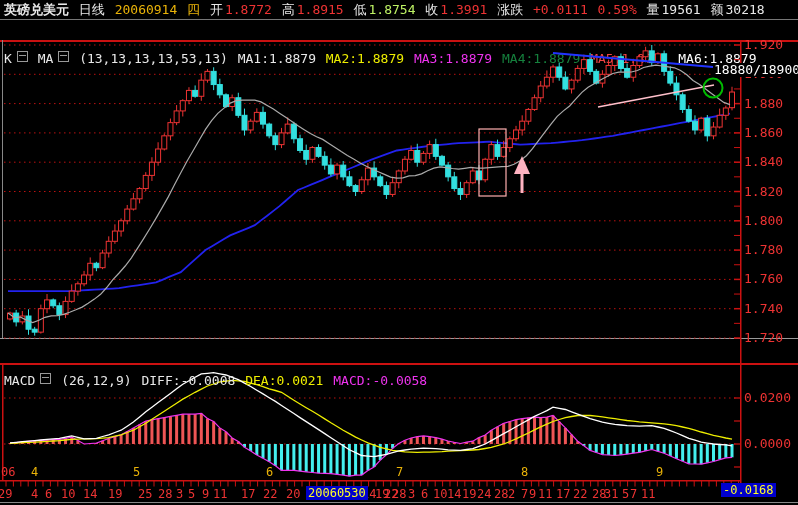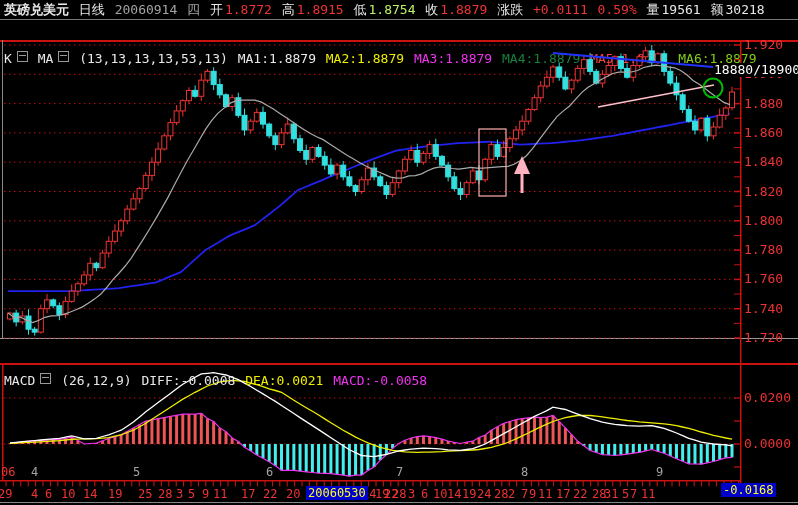--- a/index.html
+++ b/index.html
@@ -1,21 +1,21 @@
 <!DOCTYPE html>
 <html><head>
 <meta charset="utf-8">
 <style>
   html,body{margin:0;padding:0;background:#222;}
   .screen{position:relative;width:798px;height:505px;background:#000;overflow:hidden;
           font-family:"DejaVu Sans Mono","Liberation Mono",monospace;}
   .row{position:absolute;left:4px;white-space:nowrap;font-size:13px;line-height:16px;}
   .row span{margin-right:2px;margin-top:28px;}
-  .w{color:#e8e8e8}.gy{color:#a3a3a3}.rd{color:#ee3333}.cy{color:#bef264}
-  .yl{color:#eeee00}.mg{color:#ee33ee}.gn{color:#15803d}.bl{color:#ef4444}.gr{color:#84cc16}
+  .w{color:#e8e8e8}.gy{color:#eab308}.rd{color:#ee3333}.cy{color:#bef264}
+  .yl{color:#eeee00}.mg{color:#ee33ee}.gn{color:#15803d}.bl{color:#ef4444}.gr{color:#ffffff}
   .bold{font-weight:bold}
   .cbx{display:inline-block;width:9px;height:9px;border:1px solid #999;margin:0 5px 0 3px;
        vertical-align:1px;position:relative;}
   .cbx::after{content:"";position:absolute;left:1px;right:1px;top:3px;height:1px;background:#999;}
   .hl{position:absolute;background:#0000cc;color:#ffff22;font-size:12px;padding:0 2px;line-height:14px;}
   .anno{position:absolute;color:#ffffff;font-size:13px;background:#000;line-height:14px;}
   .xlab{position:absolute;font-size:12px;line-height:13px;}
   svg{position:absolute;left:0;top:0;}
   .divider{position:absolute;left:0;width:798px;height:1px;background:#777;}
 </style>
@@ -25,21 +25,21 @@
 <div class="screen">
 
   <div class="row" style="top:2px">
     <span class="w bold">英磅兑美元</span>
     <span class="w">日线</span>
     <span class="gy">20060914</span>
     <span class="gy">四</span>
     <span class="w">开</span><span class="rd">1.8772</span>
     <span class="w">高</span><span class="rd">1.8915</span>
     <span class="w">低</span><span class="cy">1.8754</span>
-    <span class="w">收</span><span class="rd">1.8879</span>
+    <span class="w">收</span><span class="rd">1.3991</span>
     <span class="w">涨跌</span>
     <span class="rd">+0.0111</span>
     <span class="rd">0.59%</span>
     <span class="w">量</span><span class="w">19561</span>
     <span class="w">额</span><span class="w">30218</span>
   </div>
   <div class="divider" style="top:19px"></div>
 
   <div class="row" style="top:23px">
     <span class="w">K</span><span class="cbx"></span>

